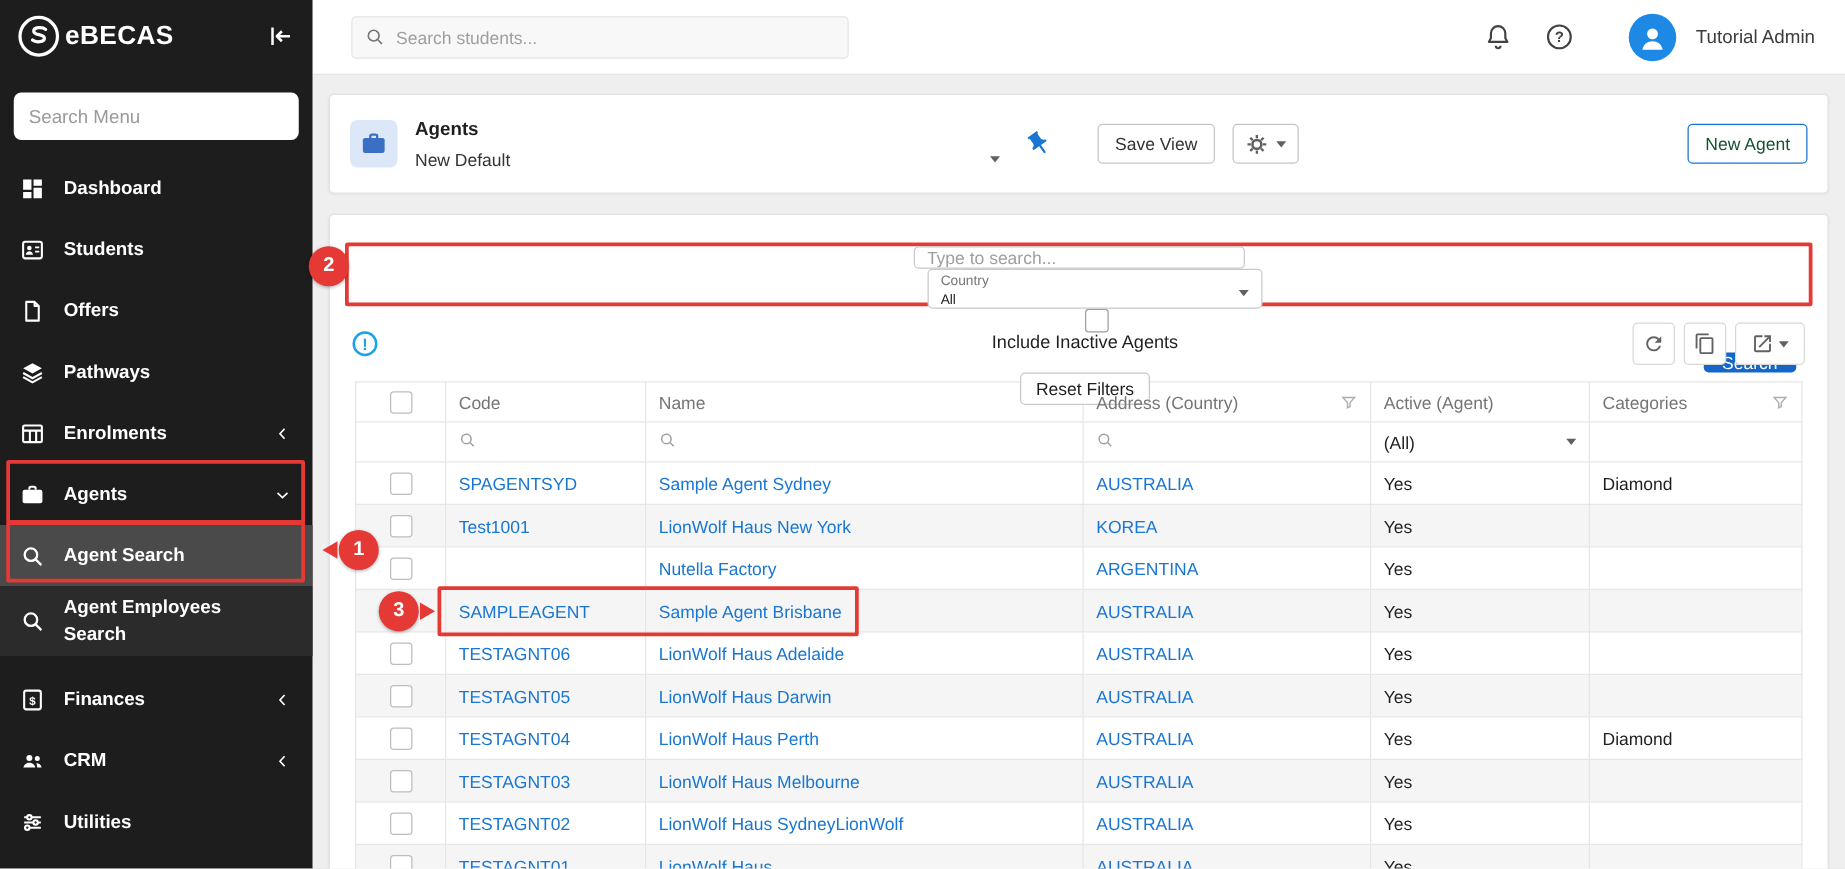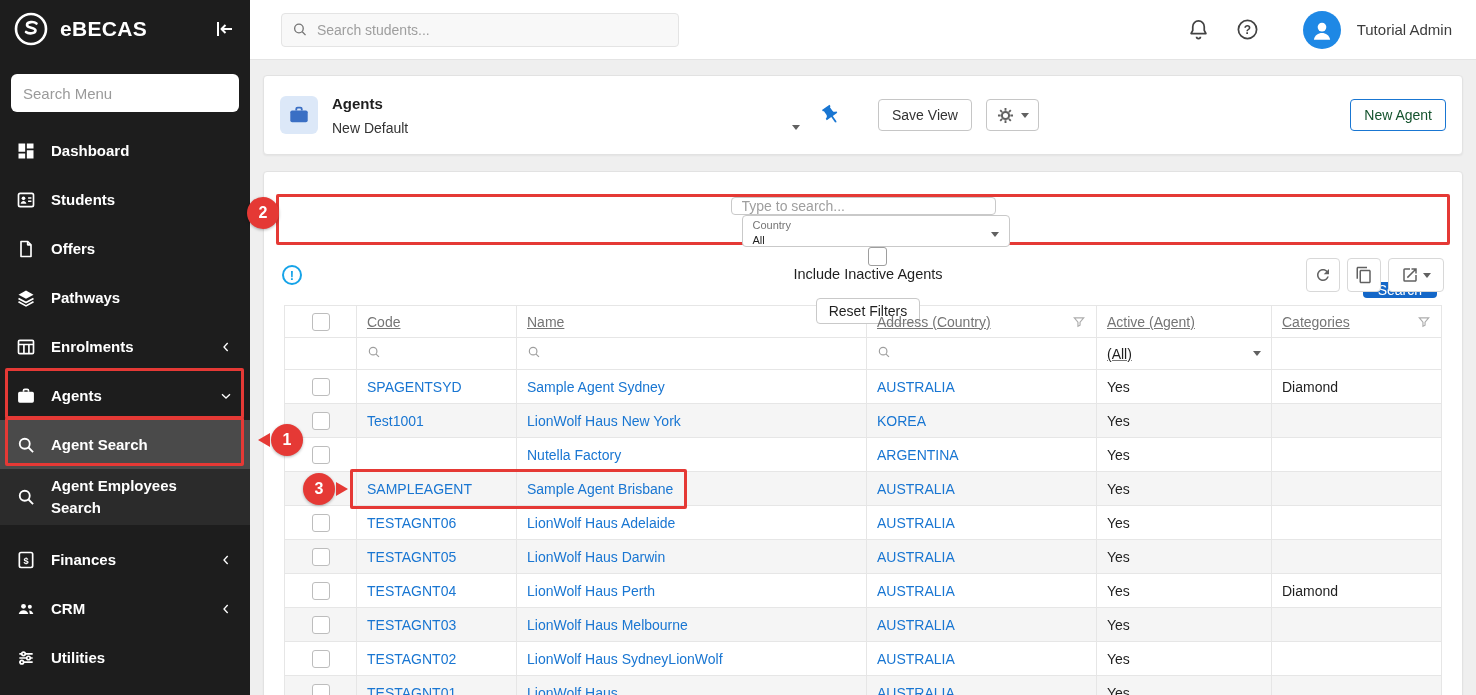--- a/index.html
+++ b/index.html
@@ -2,21 +2,21 @@
 <html><head>
 <meta charset="utf-8">
 <style>
   * { margin:0; padding:0; box-sizing:border-box; }
   html,body { background:#dcdcdc; }
   body { font-family:"Liberation Sans","DejaVu Sans",sans-serif; }
   .screen { position:relative; width:1476px; height:695px; overflow:hidden; background:#efefef; }
 
   
   .sidebar { position:absolute; left:0; top:0; width:250px; height:100%; background:#1d1d1d; color:#fff; z-index:2; }
-  .sb-header { height:58px; display:flex; align-items:center; padding:0 14px 0 12px; gap:10px; }
+  .sb-header { height:58px; display:flex; align-items:center; padding:0 14px 0 12px; gap:2px; }
   .sb-logo { width:38px; height:38px; flex:0 0 38px; }
   .sb-title { font-size:21px; font-weight:700; letter-spacing:.3px; }
   .sb-collapse { margin-left:auto; width:24px; height:24px; cursor:pointer; }
   .sb-search { padding:16px 11px 14px; }
   .sb-search input { width:100%; height:38px; border:none; border-radius:6px; padding:0 12px; font-size:15px; background:#fff; color:#333; outline:none; font-family:inherit; }
   .sb-search input::placeholder { color:#9a9a9a; }
   .nav-item { height:49px; display:flex; align-items:center; padding:0 16px; gap:15px; font-size:15px; font-weight:600; cursor:pointer; }
   .nav-item .chev { margin-left:auto; width:16px; height:16px; }
   .nav-item.sub { background:#2b2b2b; }
   .nav-item.active { background:#4a4a4a; }
@@ -79,21 +79,21 @@
   
   .grid-table { margin:12px 8px 0; border-collapse:collapse; table-layout:fixed; width:calc(100% - 16px); background:#fff; }
   .grid-table th, .grid-table td { border:1px solid #e6e6e6; padding:0 10px; font-size:14px; text-align:left; overflow:hidden; white-space:nowrap; }
   .grid-table th { height:32px; color:#757575; font-weight:400; }
   .grid-table tr.filter-row td { height:32px; color:#757575; }
   .grid-table tbody td { height:34px; color:#1f1f1f; }
   .grid-table tbody tr.alt { background:#f5f5f5; }
   a.lnk { color:#1976d2; text-decoration:none; cursor:pointer; }
   .cb { width:18px; height:18px; border:1px solid #bdbdbd; border-radius:3px; background:#fff; display:inline-block; vertical-align:middle; cursor:pointer; }
   .c-check { text-align:center !important; }
-  .th-flex { display:flex; align-items:center; justify-content:space-between;text-decoration:underline; }
+  .th-flex { display:flex; align-items:center; justify-content:space-between; }
   .caret { width:0; height:0; border-left:4px solid transparent; border-right:4px solid transparent; border-top:5px solid #616161; display:inline-block; }
   .mag-sm { width:14px; height:14px; }
   .funnel { width:14px; height:14px; flex:0 0 14px; }
 
   
   .ann-rect { position:absolute; border:3px solid #e53935; border-radius:2px; z-index:10; pointer-events:none; }
   .ann-badge { position:absolute; width:32px; height:32px; border-radius:50%; background:#e53935; color:#fff; font-weight:700; font-size:16px; display:flex; align-items:center; justify-content:center; z-index:11; box-shadow:0 1px 3px rgba(0,0,0,.3); }
   .ann-arrow { position:absolute; width:0; height:0; z-index:11; }
   .arrow-left { border-top:7px solid transparent; border-bottom:7px solid transparent; border-right:12px solid #e53935; }
   .arrow-right { border-top:7px solid transparent; border-bottom:7px solid transparent; border-left:12px solid #e53935; }

